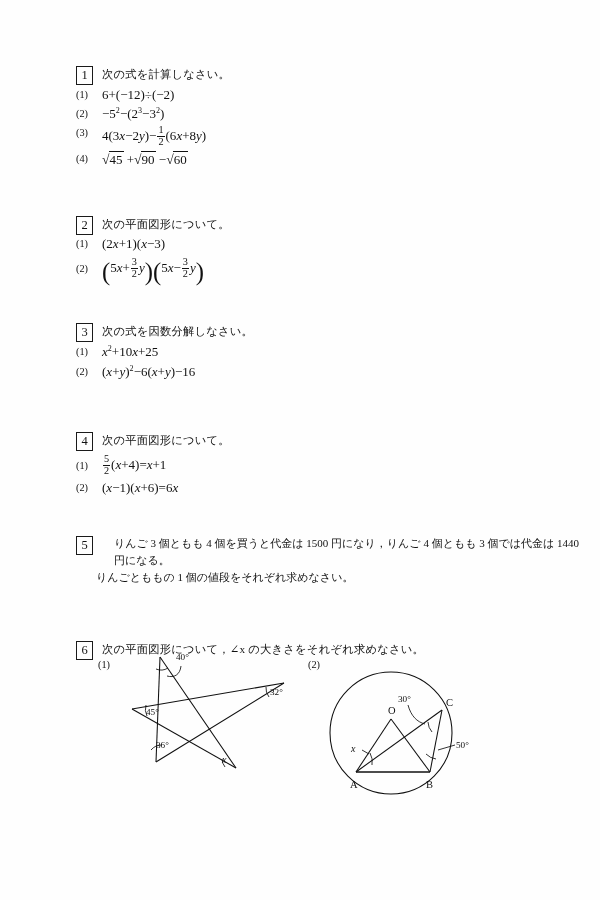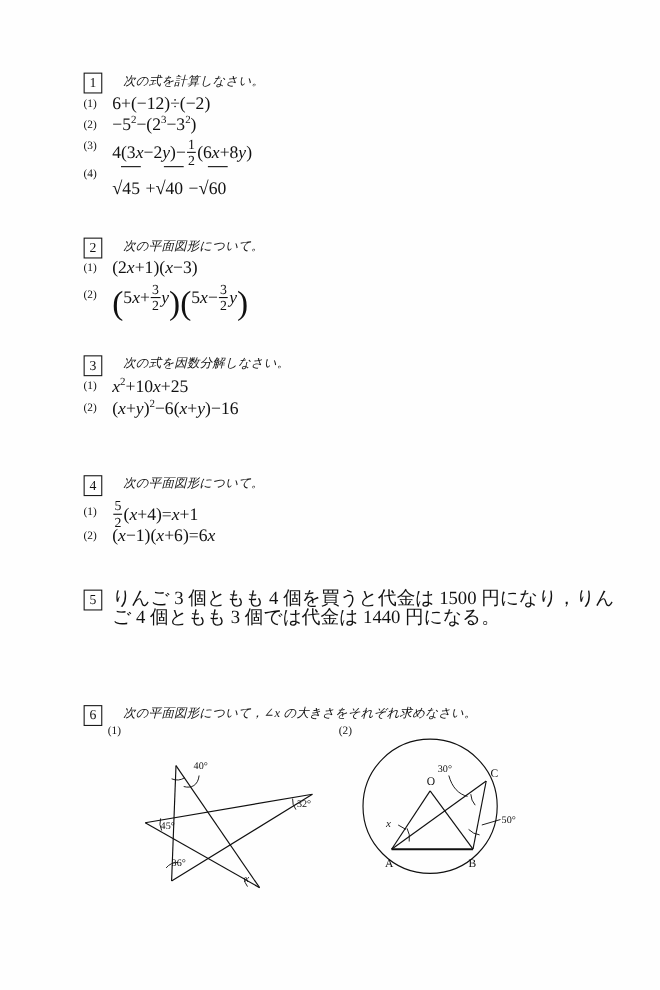--- a/index.html
+++ b/index.html
@@ -30,43 +30,42 @@
     width: 15px; height: 17px;
     border: 1px solid #1a1a1a;
     font-size: 12.5px;
     line-height: 17px;
     text-align: center;
     font-family: "Liberation Serif", serif;
     color: #111;
   }
   .prompt {
     position: absolute;
-    left: 36px; top: 0px;
+    left: 26px; top: 0px;
     font-size: 11.3px;
     line-height: 16px;
     white-space: nowrap;
     letter-spacing: 0.2px;
-    font-style: italic;
   }
   .item {
     position: absolute;
     font-size: 11.3px;
     line-height: 15px;
     white-space: nowrap;
   }
   .lbl {
     position: absolute;
     left: 0; top: 0;
     font-size: 10.3px;
     width: 20px;
   }
   .expr {
     position: absolute;
     left: 26px; top: 0;
-    font-size: 16px;
+    font-size: 13px;
     white-space: nowrap;
   }
   .it { font-style: italic; font-family: "Liberation Serif", serif; }
   sup.ex { font-size: 0.62em; vertical-align: super; line-height: 0; }
 
   
   .frac {
     display: inline-block;
     vertical-align: -0.42em;
     text-align: center;
@@ -76,38 +75,38 @@
   .frac .num { display: block; font-size: 0.82em; line-height: 1.02; padding: 0 1px;}
   .frac .bar { display: block; border-top: 1px solid #111; height: 0; margin: 0.5px 0;}
   .frac .den { display: block; font-size: 0.82em; line-height: 1.05; padding: 0 1px;}
 
   
   .rad { display: inline-block; white-space: nowrap; }
   .rad .sign { font-size: 1.05em; }
   .rad .body {
     display: inline-block;
     border-top: 1px solid #111;
-    padding: 12px 1px;
+    padding: 0 1px;
     margin-left: -1px;
   }
 
   
   .bigp {
     display: inline-block;
     font-size: 1.9em;
     vertical-align: -0.30em;
     line-height: 0.72;
     font-family: "Liberation Serif", serif;
   }
 
   
   .wordbody {
     position: absolute;
-    left: 26px; top: -1px;
-    font-size: 17px;
+    left: 38px; top: -1px;
+    font-size: 11px;
     line-height: 17px;
     width: 470px;
   }
   .wordbody .l2 { display:block; margin-left: -18px; }
 
   .sublabel {
     position: absolute;
     font-size: 10.3px;
   }
 
@@ -139,21 +138,21 @@
       <span class="expr">−5<sup class="ex">2</sup>−(2<sup class="ex">3</sup>−3<sup class="ex">2</sup>)</span>
     </div>
 
     <div class="item" style="top:59px;">
       <span class="lbl">(3)</span>
       <span class="expr">4(3<span class="it">x</span>−2<span class="it">y</span>)−<span class="frac"><span class="num">1</span><span class="bar"></span><span class="den">2</span></span>(6<span class="it">x</span>+8<span class="it">y</span>)</span>
     </div>
 
     <div class="item" style="top:85px;">
       <span class="lbl">(4)</span>
-      <span class="expr"><span class="rad"><span class="sign">√</span><span class="body">45</span></span>&nbsp;+<span class="rad"><span class="sign">√</span><span class="body">40</span></span>&nbsp;−<span class="rad"><span class="sign">√</span><span class="body">60</span></span></span>
+      <span class="expr"><span class="rad"><span class="sign">√</span><span class="body">45</span></span>&nbsp;+<span class="rad"><span class="sign">√</span><span class="body">90</span></span>&nbsp;−<span class="rad"><span class="sign">√</span><span class="body">60</span></span></span>
     </div>
   </div>
 
   <div class="problem" style="top:216px;">
     <div class="qnum">2</div>
     <div class="prompt">次の平面図形について。</div>
 
     <div class="item" style="top:20px;">
       <span class="lbl">(1)</span>
       <span class="expr">(2<span class="it">x</span>+1)(<span class="it">x</span>−3)</span>
@@ -192,31 +191,32 @@
     <div class="item" style="top:48px;">
       <span class="lbl">(2)</span>
       <span class="expr">(<span class="it">x</span>−1)(<span class="it">x</span>+6)=6<span class="it">x</span></span>
     </div>
   </div>
 
   <div class="problem" style="top:536px;">
     <div class="qnum">5</div>
     <div class="wordbody">
       <span>りんご 3 個ともも 4 個を買うと代金は 1500 円になり，りんご 4 個ともも 3 個では代金は 1440 円になる。</span>
+      <span class="l2">りんごとももの 1 個の値段をそれぞれ求めなさい。</span>
     </div>
   </div>
 
   <div class="problem" style="top:641px;">
     <div class="qnum">6</div>
     <div class="prompt">次の平面図形について，∠x の大きさをそれぞれ求めなさい。</div>
     <div class="sublabel" style="left:22px; top:18px;">(1)</div>
     <div class="sublabel" style="left:232px; top:18px;">(2)</div>
   </div>
 
-  <div class="fig" style="left:118px; top:684px;">
+  <div class="fig" style="left:118px; top:645px;">
     <svg width="175" height="135" viewBox="0 0 175 135">
 
       <g class="stroke">
 
         <path d="M 42 12 L 118 123"></path>
         <path d="M 118 123 L 14 64"></path>
         <path d="M 14 64 L 166 38"></path>
         <path d="M 166 38 L 38 117"></path>
         <path d="M 38 117 L 42 12"></path>
       </g>

